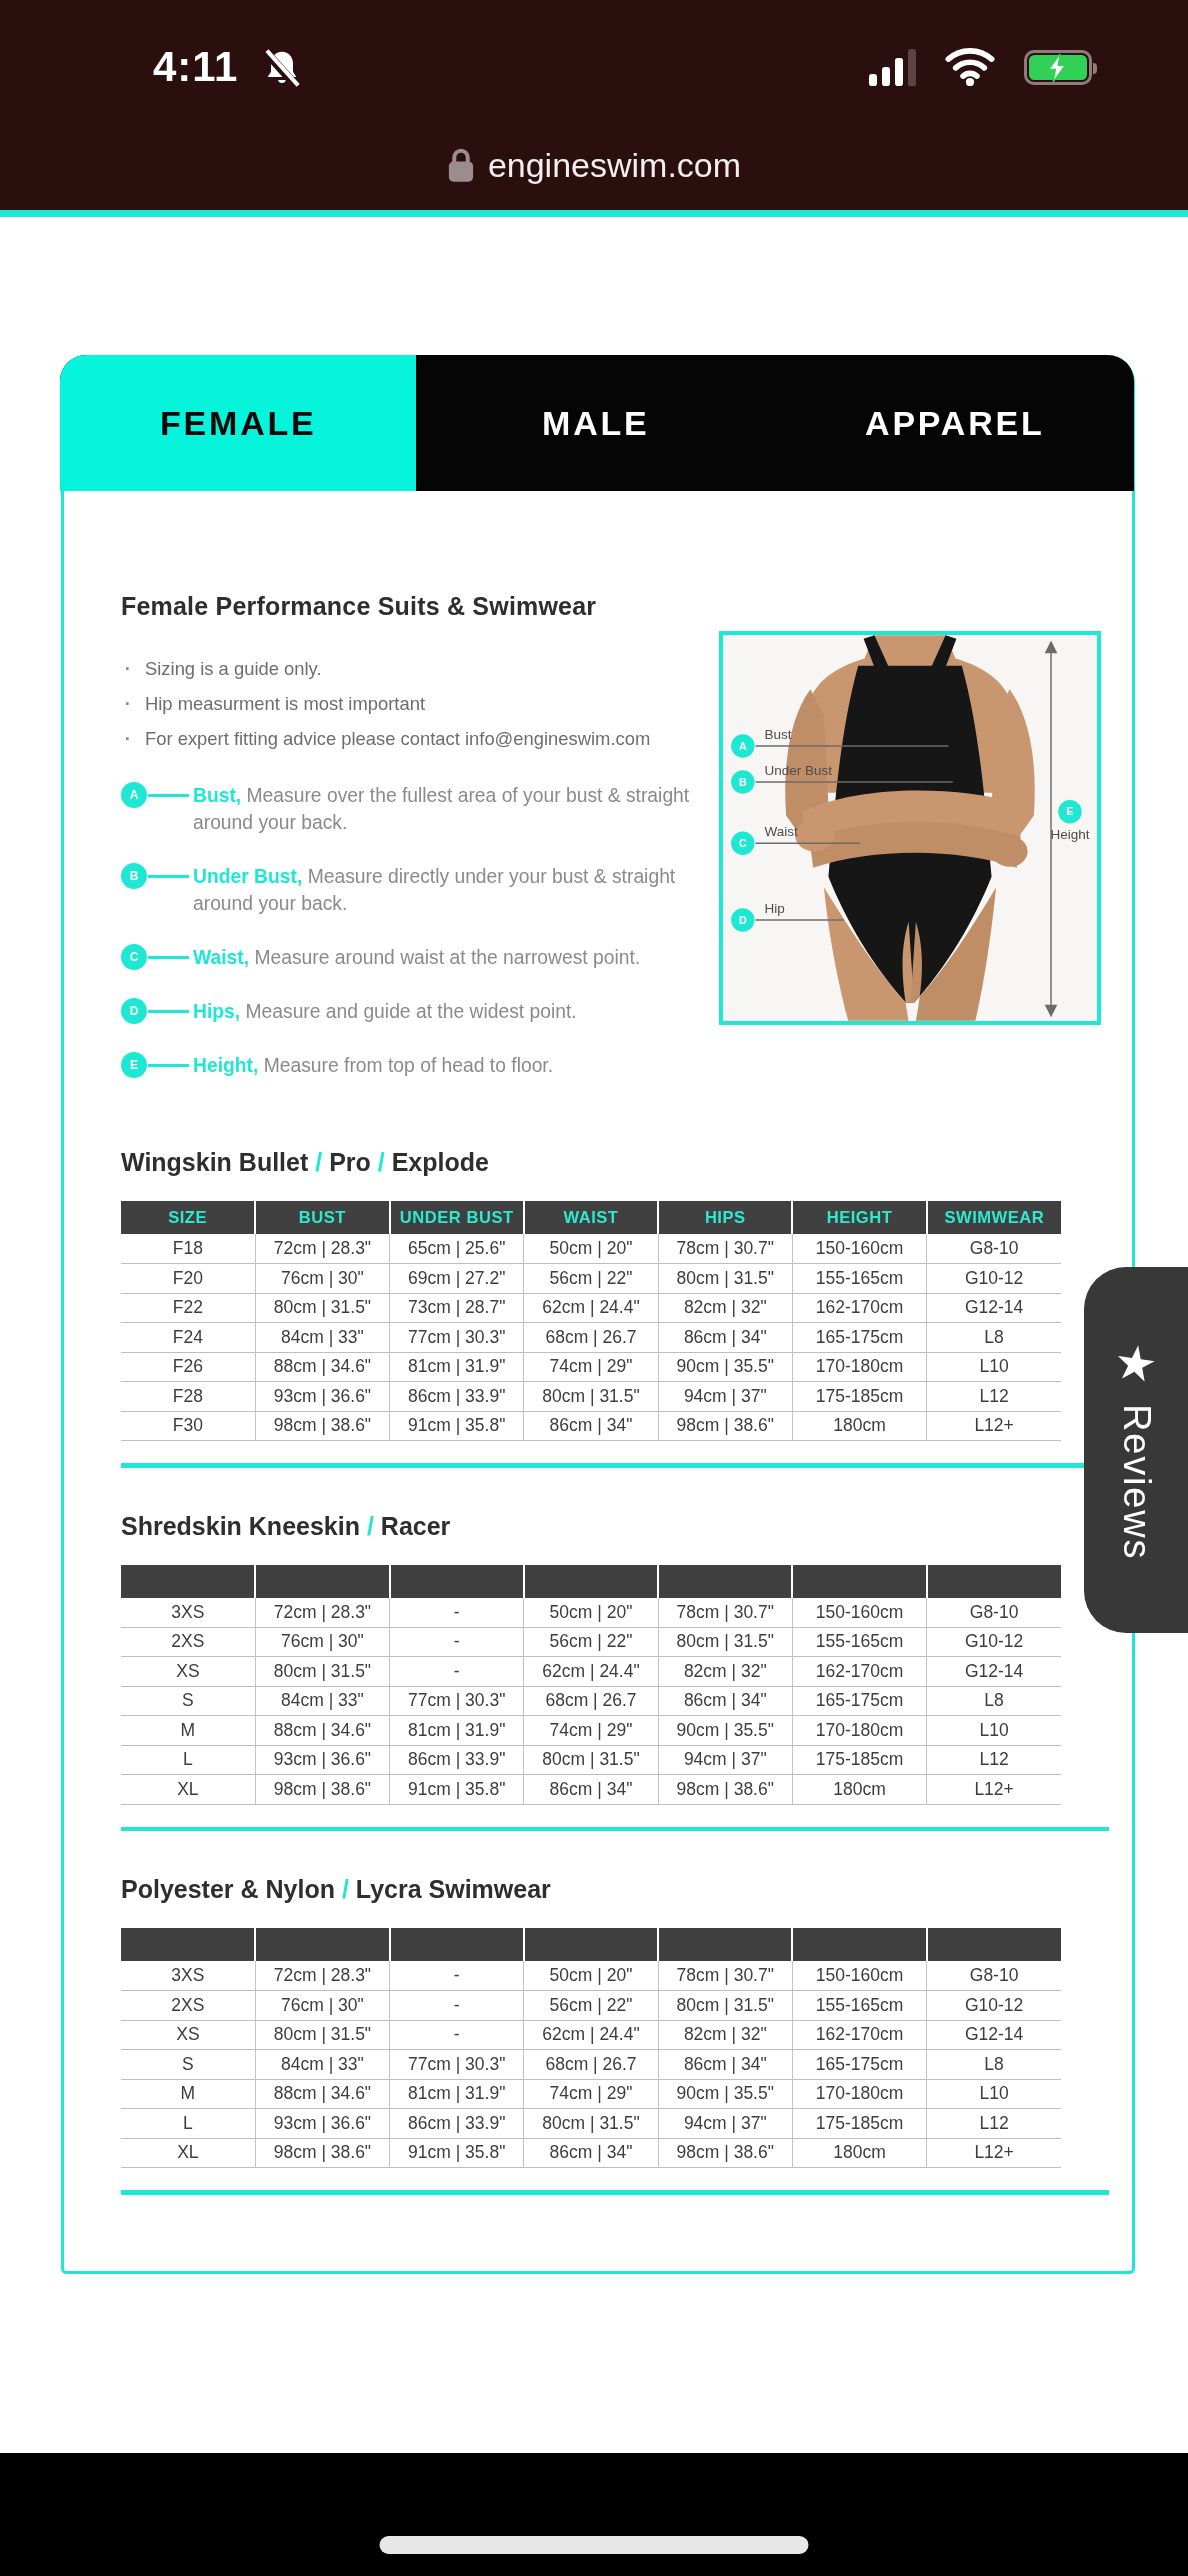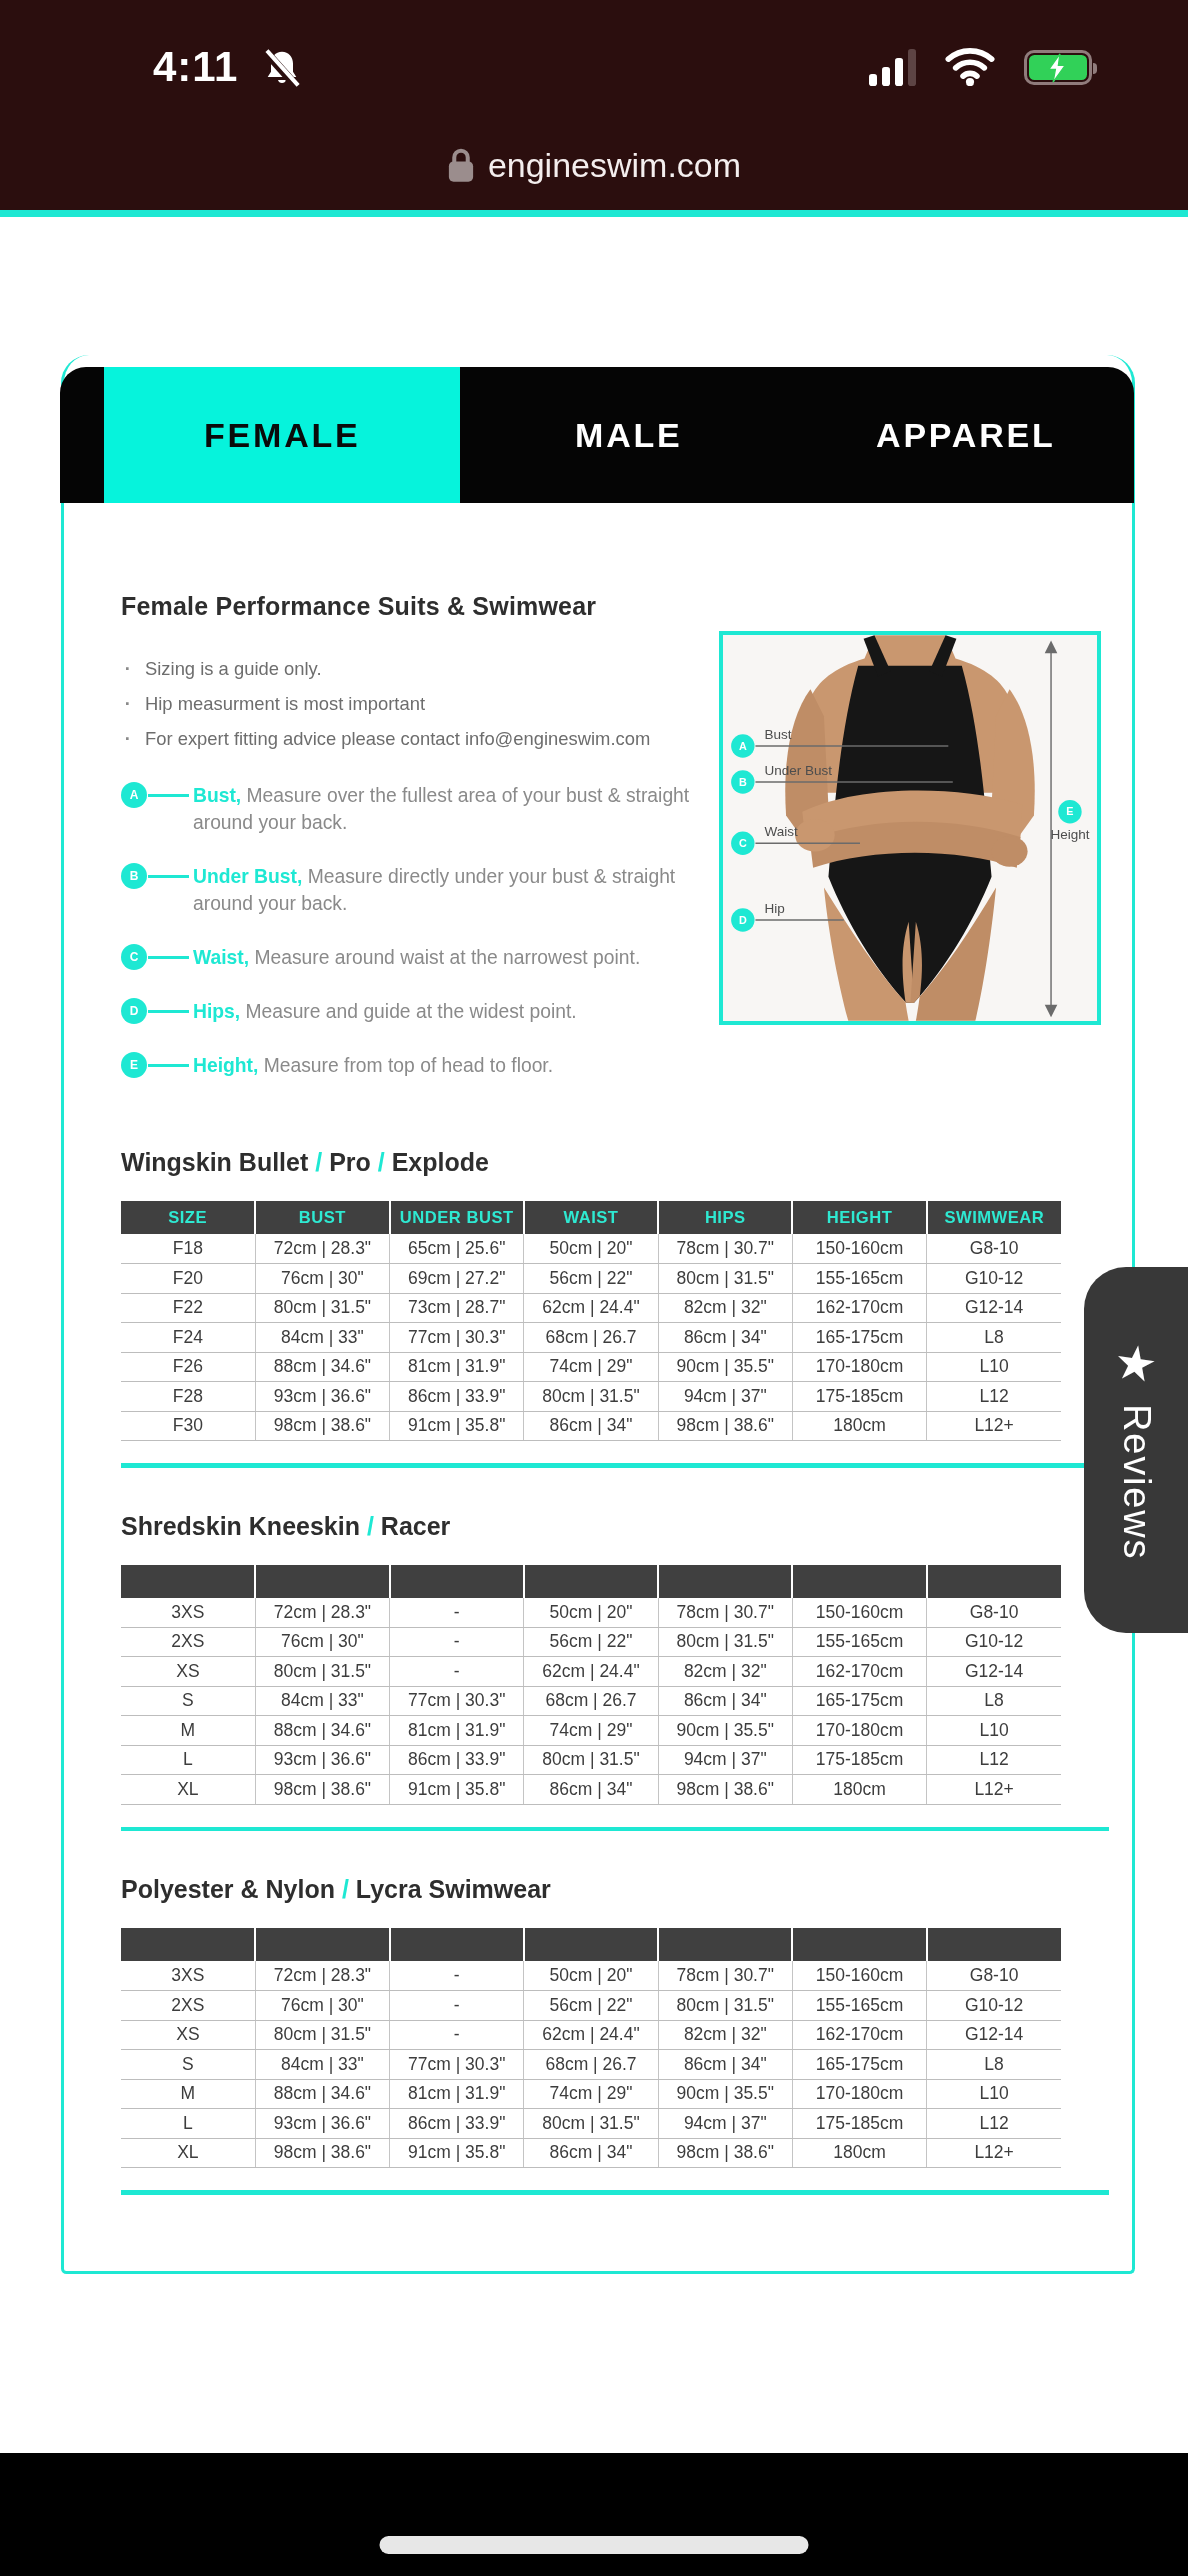--- a/index.html
+++ b/index.html
@@ -22,22 +22,22 @@
   .batt { position:relative; width:68px; height:35px; border:3.7px solid #907c7c; border-radius:10px; }
   .batt .lvl { position:absolute; inset:1.8px; background:#31d158; border-radius:5.5px; }
   .batt:after { content:""; position:absolute; right:-8.3px; top:10px; width:4.6px; height:11px; background:#907c7c; border-radius:0 3.7px 3.7px 0; }
   .bolt { position:absolute; left:50%; top:50%; transform:translate(-50%,-50%); z-index:2; }
   .url-row { position:absolute; top:136px; left:0; width:100%; height:59px;
              display:flex; align-items:center; justify-content:center; gap:13px; color:#f4eeee; font-size:34px; }
 
   
   .card { position:absolute; left:61px; top:355px; width:1074px; height:1919px;
           background:#fff; border:3.7px solid #1EE8D3; border-top:none; border-radius:28px 28px 5.5px 5.5px; }
-  .tabs { position:absolute; top:12px; left:-3.7px; width:1074px; height:136px; display:flex;
-          background:#050505; border-radius:26px 26px 0 0; overflow:hidden;padding-left:44px; }
+  .tabs { position:absolute; top:0; left:-3.7px; width:1074px; height:136px; display:flex;
+          background:#050505; border-radius:26px 26px 0 0; overflow:hidden; }
   .tab { display:flex; align-items:center; justify-content:center;
          color:#fff; font-size:34px; font-weight:700; letter-spacing:2.8px; cursor:pointer; }
   .tab.female { width:356px; background:#06F3DC; color:#0a0a0a; }
   .tab.male, .tab.apparel { flex:1; }
 
   .card-body { position:absolute; top:136px; left:16px; width:1067px; height:1779px; padding:101px 41px 0 41px; }
 
   
   .intro { position:relative; height:516px; }
   .h-title { font-size:25px; font-weight:700; color:#2e2e2e; letter-spacing:0.2px; }

